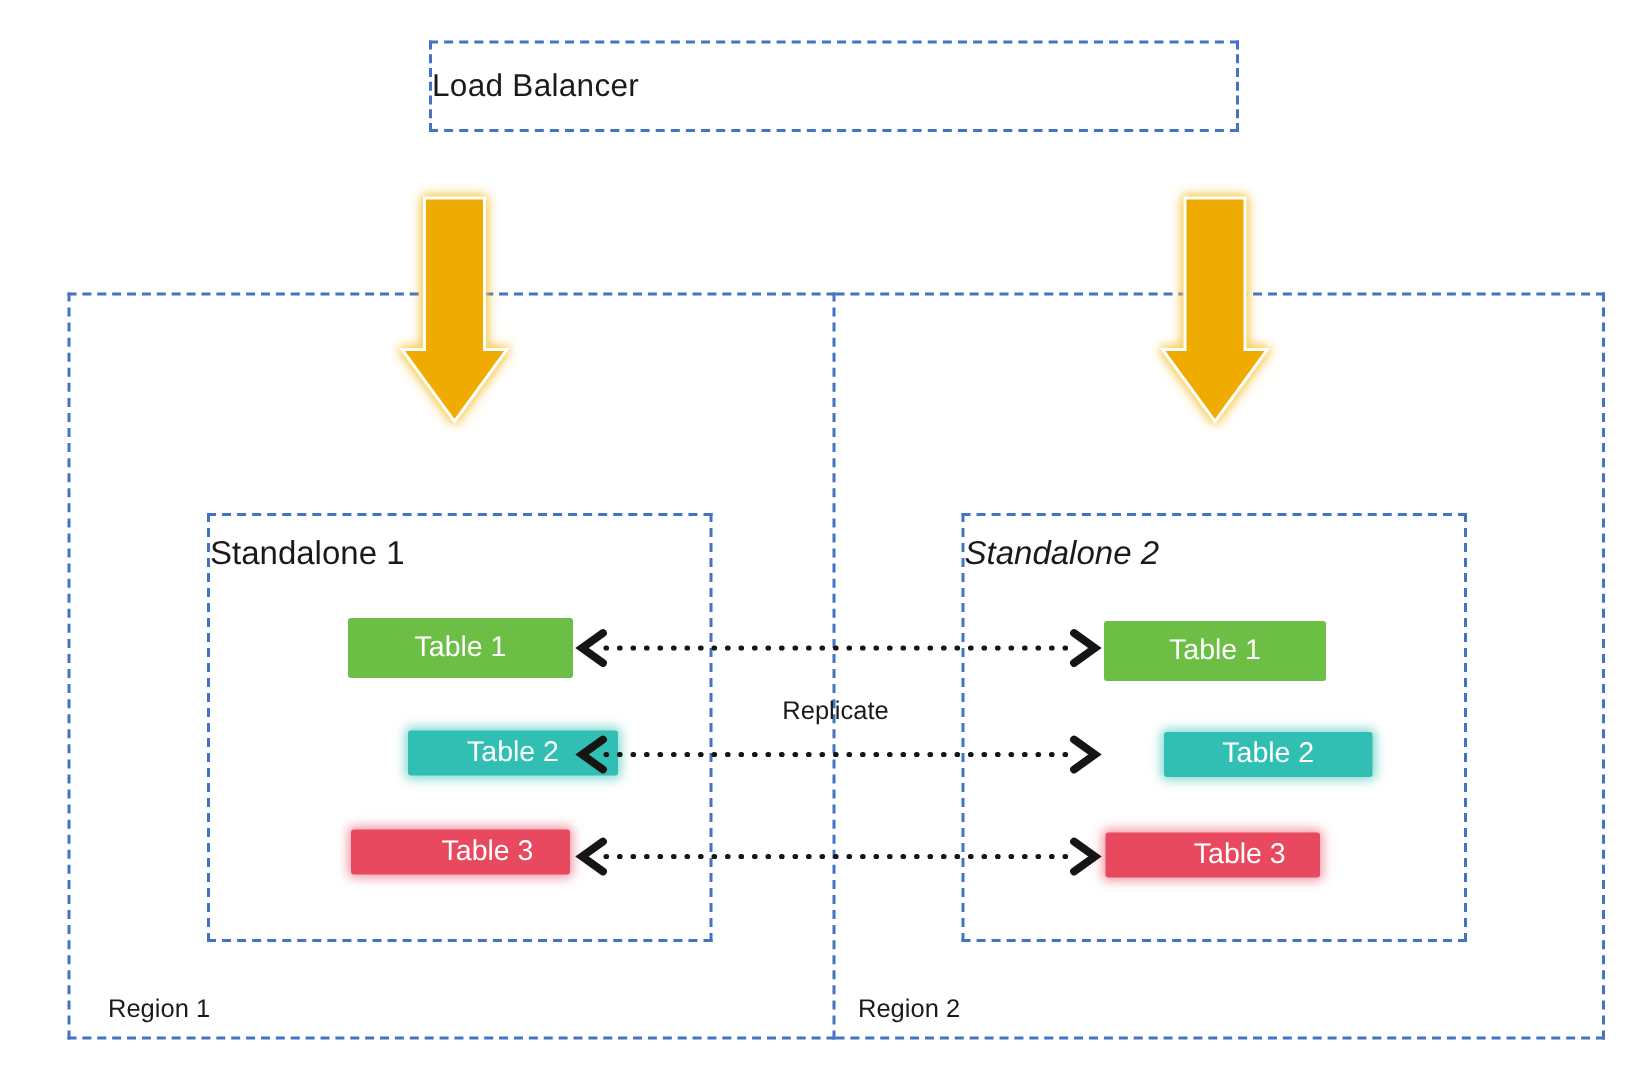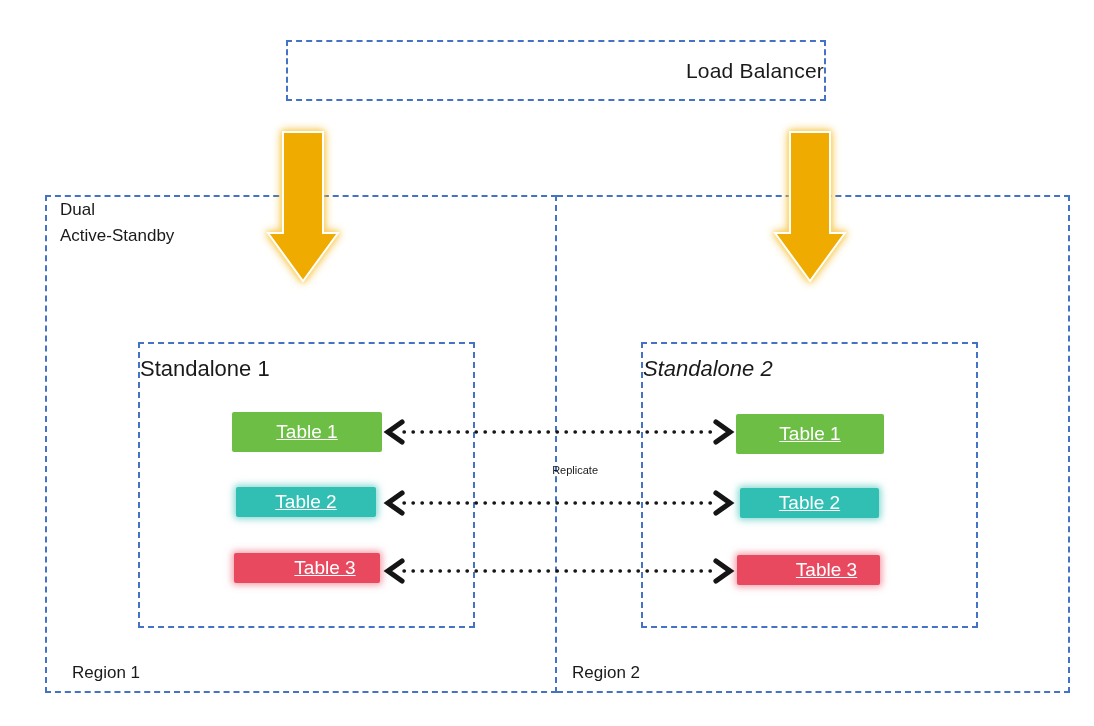--- a/index.html
+++ b/index.html
@@ -1,41 +1,41 @@
 <!DOCTYPE html>
 <html><head>
 <meta charset="utf-8">
 <style>
   html,body{margin:0;padding:0;background:#ffffff;}
   body{font-family:"Liberation Sans","DejaVu Sans",sans-serif;color:#1a1a1a;}
   .canvas{position:relative;width:1094px;height:726px;background:#ffffff;overflow:hidden;}
 
   .dashed-box{position:absolute;box-sizing:border-box;border:2px dashed #4472C4;background:transparent;}
 
-  .lb-box{left:286px;top:40px;width:540px;height:61px;display:flex;align-items:center;justify-content:flex-end;}
+  .lb-box{left:286px;top:27px;width:540px;height:61px;display:flex;align-items:center;justify-content:flex-start;}
   .lb-label{font-size:21px;letter-spacing:.2px;}
 
   .region1{left:45px;top:195px;width:512px;height:498px;}
   .region2{left:557px;top:195px;width:513px;height:498px;border-left:none;}
 
   .standalone1{left:138px;top:342px;width:337px;height:286px;}
   .standalone2{left:641px;top:342px;width:337px;height:286px;font-style:italic;}
 
   .standalone-title{position:absolute;left:0;right:0;top:12px;text-align:left;font-size:22px;}
 
   .small-label{position:absolute;font-size:17px;line-height:26px;}
   .tag-label{left:60px;top:197px;white-space:pre-line;}
   .r1-label{left:72px;top:660px;}
   .r2-label{left:572px;top:660px;}
 
-  .replicate-label{position:absolute;left:478px;top:464px;width:120px;text-align:right;font-size:11px;}
+  .replicate-label{position:absolute;left:497px;top:464px;width:120px;text-align:center;font-size:17px;}
 
   .chip{position:absolute;box-sizing:border-box;display:flex;align-items:center;justify-content:center;
-        color:#ffffff;font-size:19px;border-radius:2px;text-decoration:underline;}
-  .glow-teal{box-shadow:0 0 7px 2px rgba(49,191,180,.6);}
+        color:#ffffff;font-size:19px;border-radius:2px;}
+  .glow-teal{box-shadow:0 0 7px 2px rgba(49,191,180,.6);margin-left:36px;}
   .glow-red{box-shadow:0 0 7px 2px rgba(232,73,95,.55);padding-left:36px;}
 
   .gold-arrow{position:absolute;overflow:visible;
       filter:drop-shadow(0 0 2px #ffd966) drop-shadow(0 0 4px rgba(239,171,0,.75));}
   .arrow-left{left:266px;top:129px;}
   .arrow-right{left:773px;top:129px;}
 
   .overlay{position:absolute;left:0;top:0;width:1094px;height:726px;pointer-events:none;}
 </style>
 </head>
@@ -43,22 +43,20 @@
 
 <div class="canvas">
 
   <div class="dashed-box lb-box">
     <span class="lb-label">Load Balancer</span>
   </div>
 
   <div class="dashed-box region1"></div>
   <div class="dashed-box region2"></div>
 
-  <div class="small-label tag-label">Dual
-Active-Standby</div>
   <div class="small-label r1-label">Region 1</div>
   <div class="small-label r2-label">Region 2</div>
 
   <div class="dashed-box standalone1">
     <div class="standalone-title">Standalone 1</div>
   </div>
   <div class="dashed-box standalone2">
     <div class="standalone-title">Standalone 2</div>
   </div>
 

